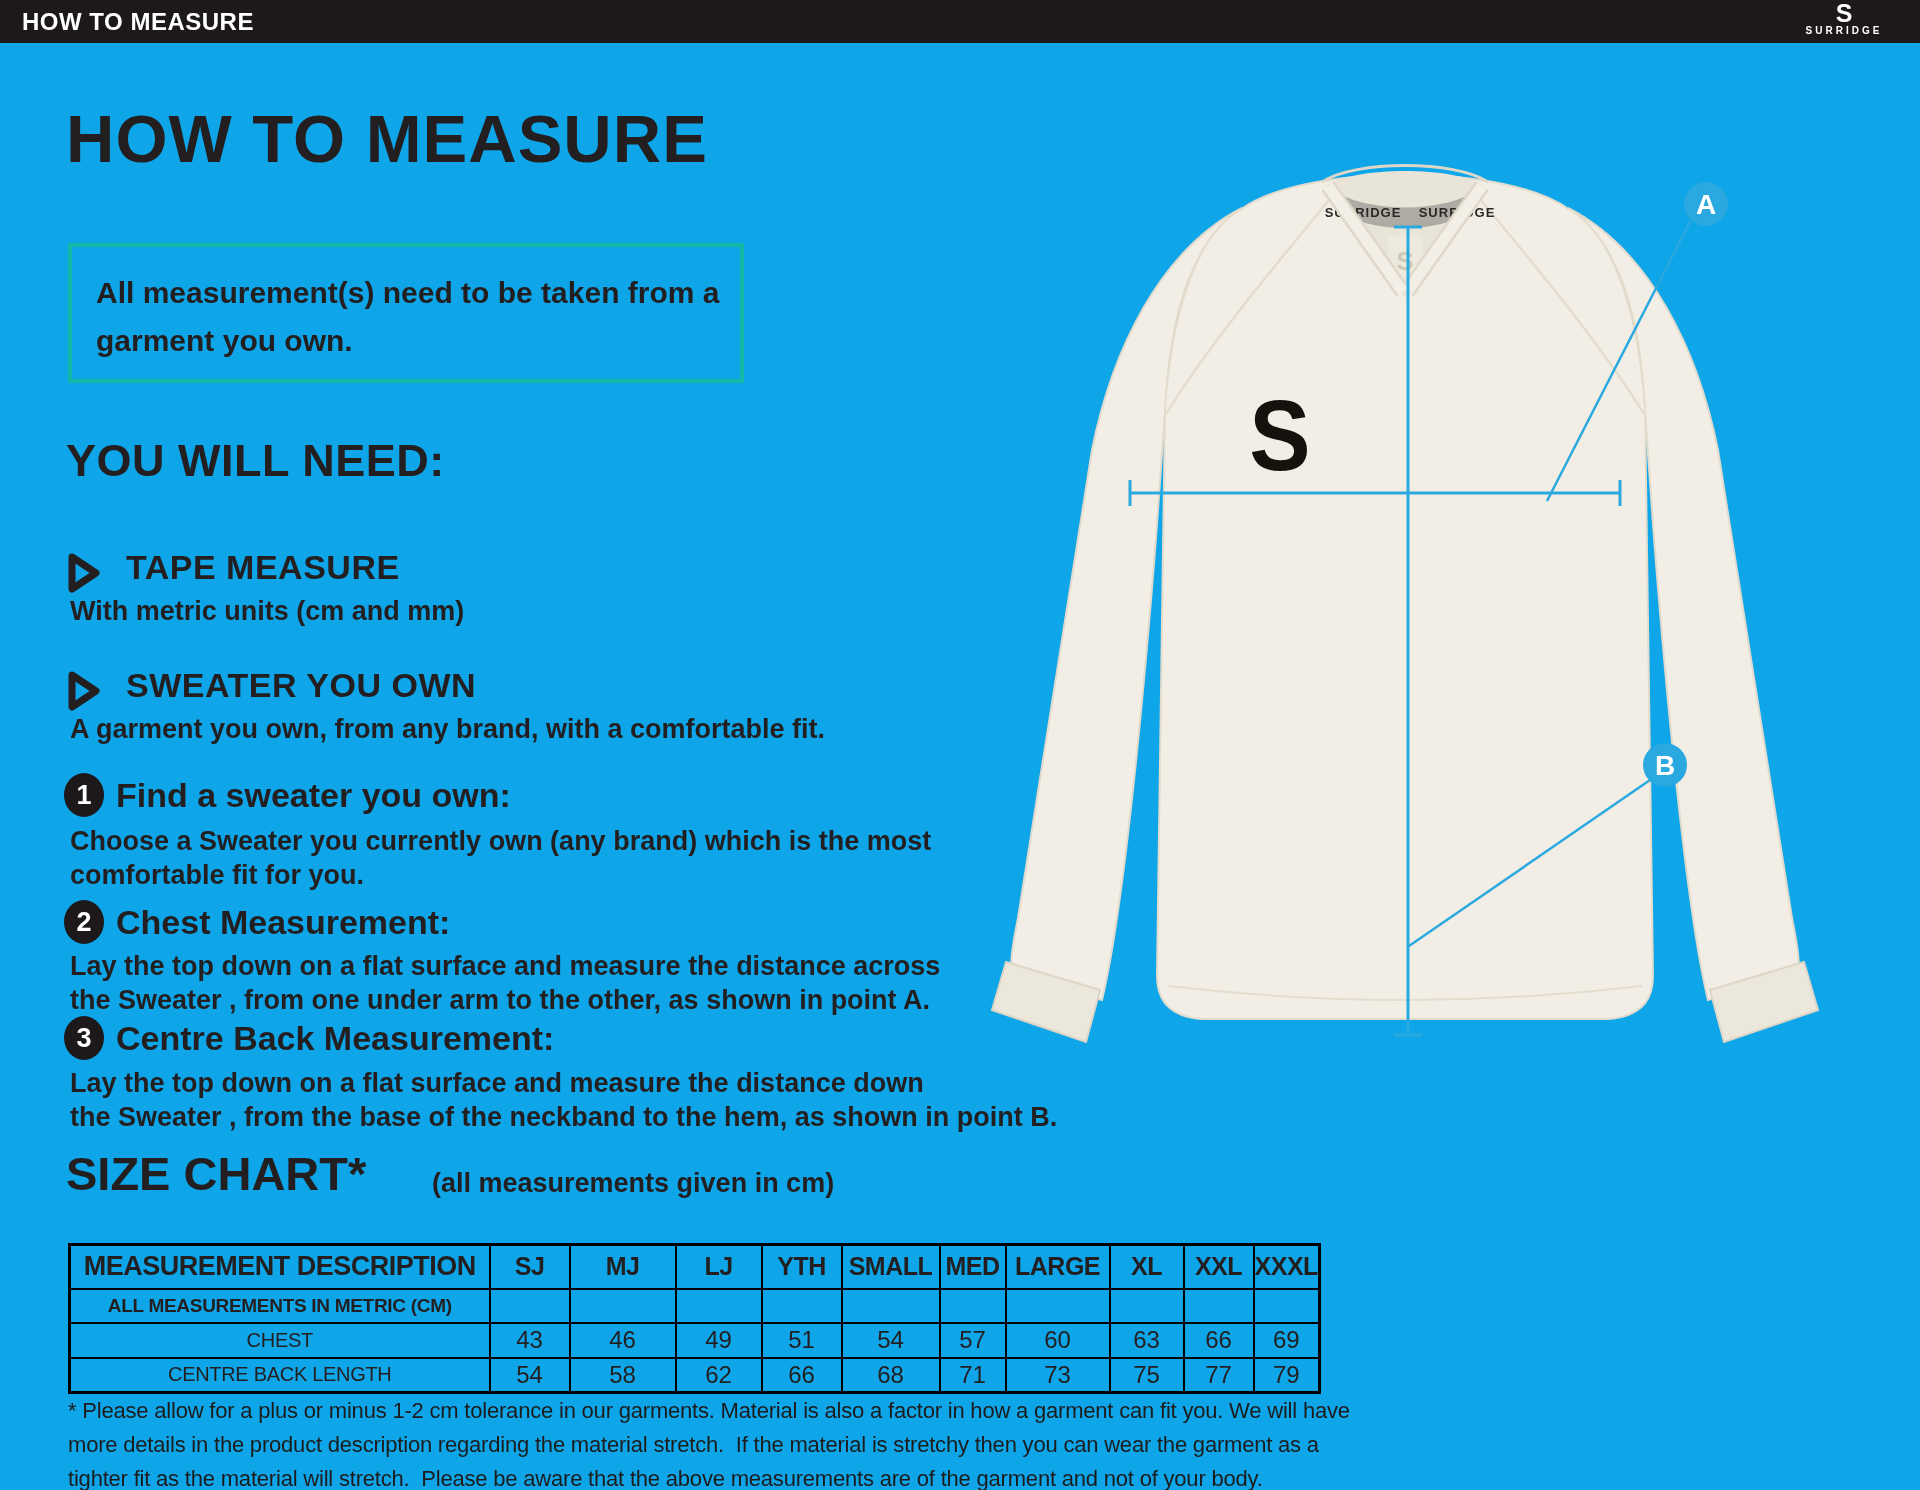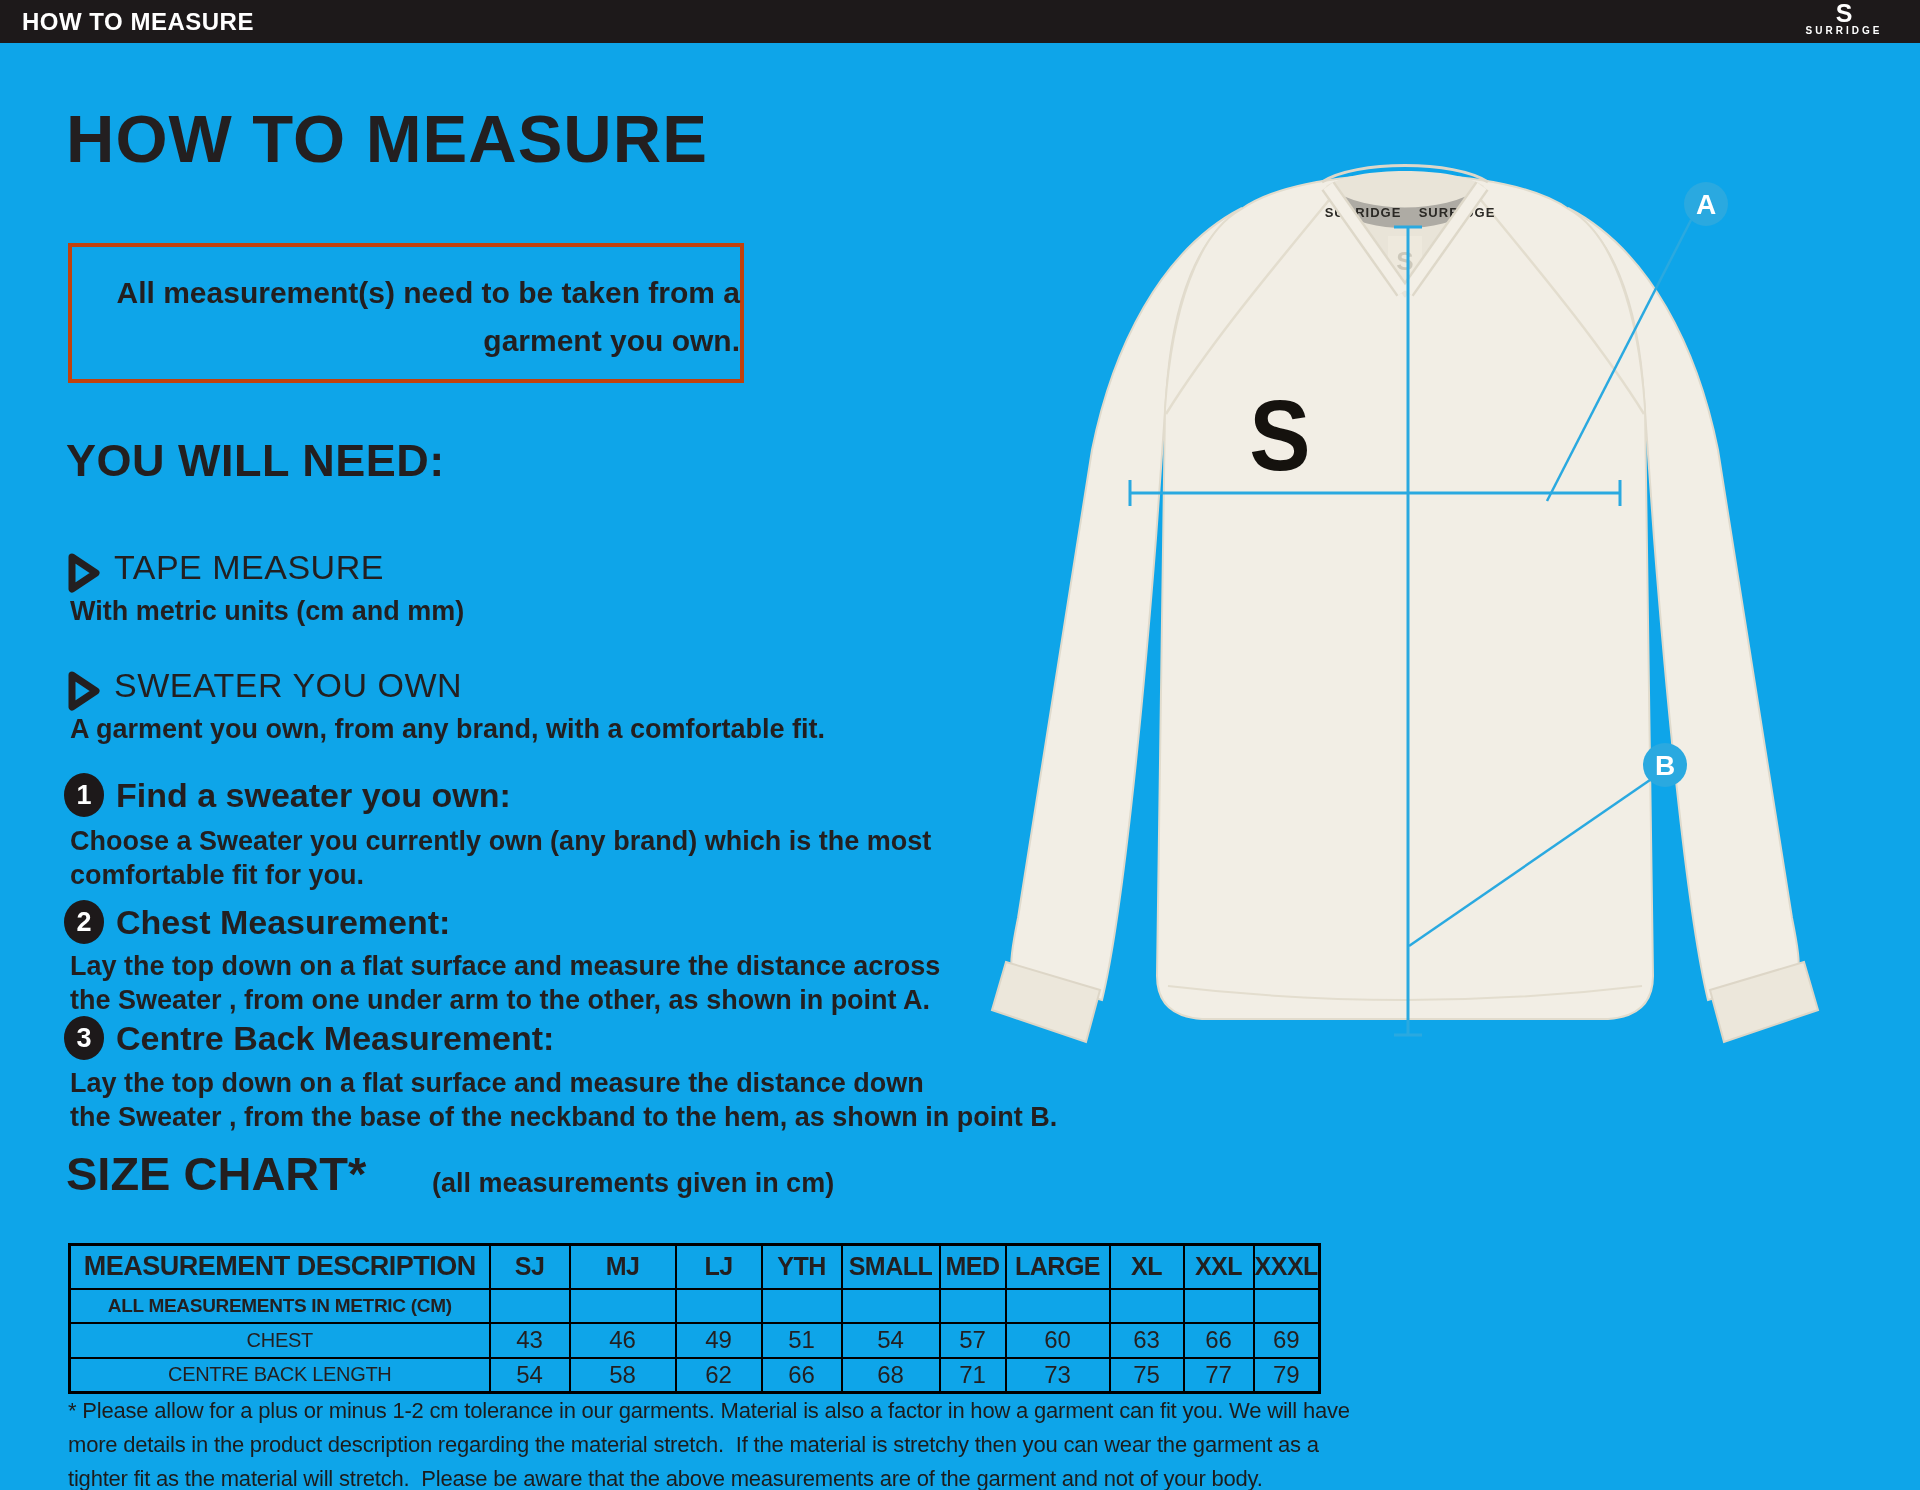--- a/index.html
+++ b/index.html
@@ -9,27 +9,27 @@
 
   
   .topbar{left:0;top:0;width:1920px;height:43px;background:#1d191a;}
   .topbar-title{left:22px;top:8px;font-size:24px;font-weight:bold;color:#ffffff;letter-spacing:0.5px;white-space:nowrap;}
   .topbar-logo{right:16px;top:1px;width:120px;height:42px;text-align:center;color:#ffffff;}
   .topbar-logo .mark{display:block;font-size:25px;font-weight:bold;line-height:24px;transform:scaleY(1.05);}
   .topbar-logo .word{display:block;font-size:10px;font-weight:bold;letter-spacing:3px;line-height:12px;}
 
   
   .h1{left:66px;top:100px;font-size:67px;font-weight:bold;letter-spacing:1px;white-space:nowrap;}
-  .notice-box{left:68px;top:243px;width:676px;height:140px;border:4px solid #c2410c;box-sizing:border-box;padding:22px 0 0 24px;text-align:right;}
+  .notice-box{left:68px;top:243px;width:676px;height:140px;border:4px solid #14b8a6;box-sizing:border-box;padding:22px 0 0 24px;}
   .notice-line{font-size:30px;font-weight:bold;line-height:48px;white-space:pre;}
   .h2{left:66px;top:435px;font-size:45px;font-weight:bold;letter-spacing:0.5px;white-space:nowrap;}
 
   
   .tri{position:absolute;left:66px;width:36px;height:42px;}
-  .item-title{position:absolute;left:114px;font-size:34px;font-weight:normal;letter-spacing:0.5px;white-space:nowrap;}
+  .item-title{position:absolute;left:126px;font-size:34px;font-weight:bold;letter-spacing:0.5px;white-space:nowrap;}
   .item-desc{position:absolute;left:70px;font-size:27px;font-weight:bold;white-space:pre;}
 
   
   .badge{position:absolute;left:64px;width:40px;height:44px;background:#1d191a;border-radius:50%;
          color:#fff;font-size:27px;font-weight:bold;text-align:center;line-height:44px;}
   .step-title{position:absolute;left:116px;font-size:34px;font-weight:bold;white-space:nowrap;}
   .step-line{position:absolute;left:70px;font-size:27px;font-weight:bold;white-space:pre;text-align:right;}
 
   
   .h3{left:66px;top:1146px;font-size:47px;font-weight:bold;white-space:nowrap;}

